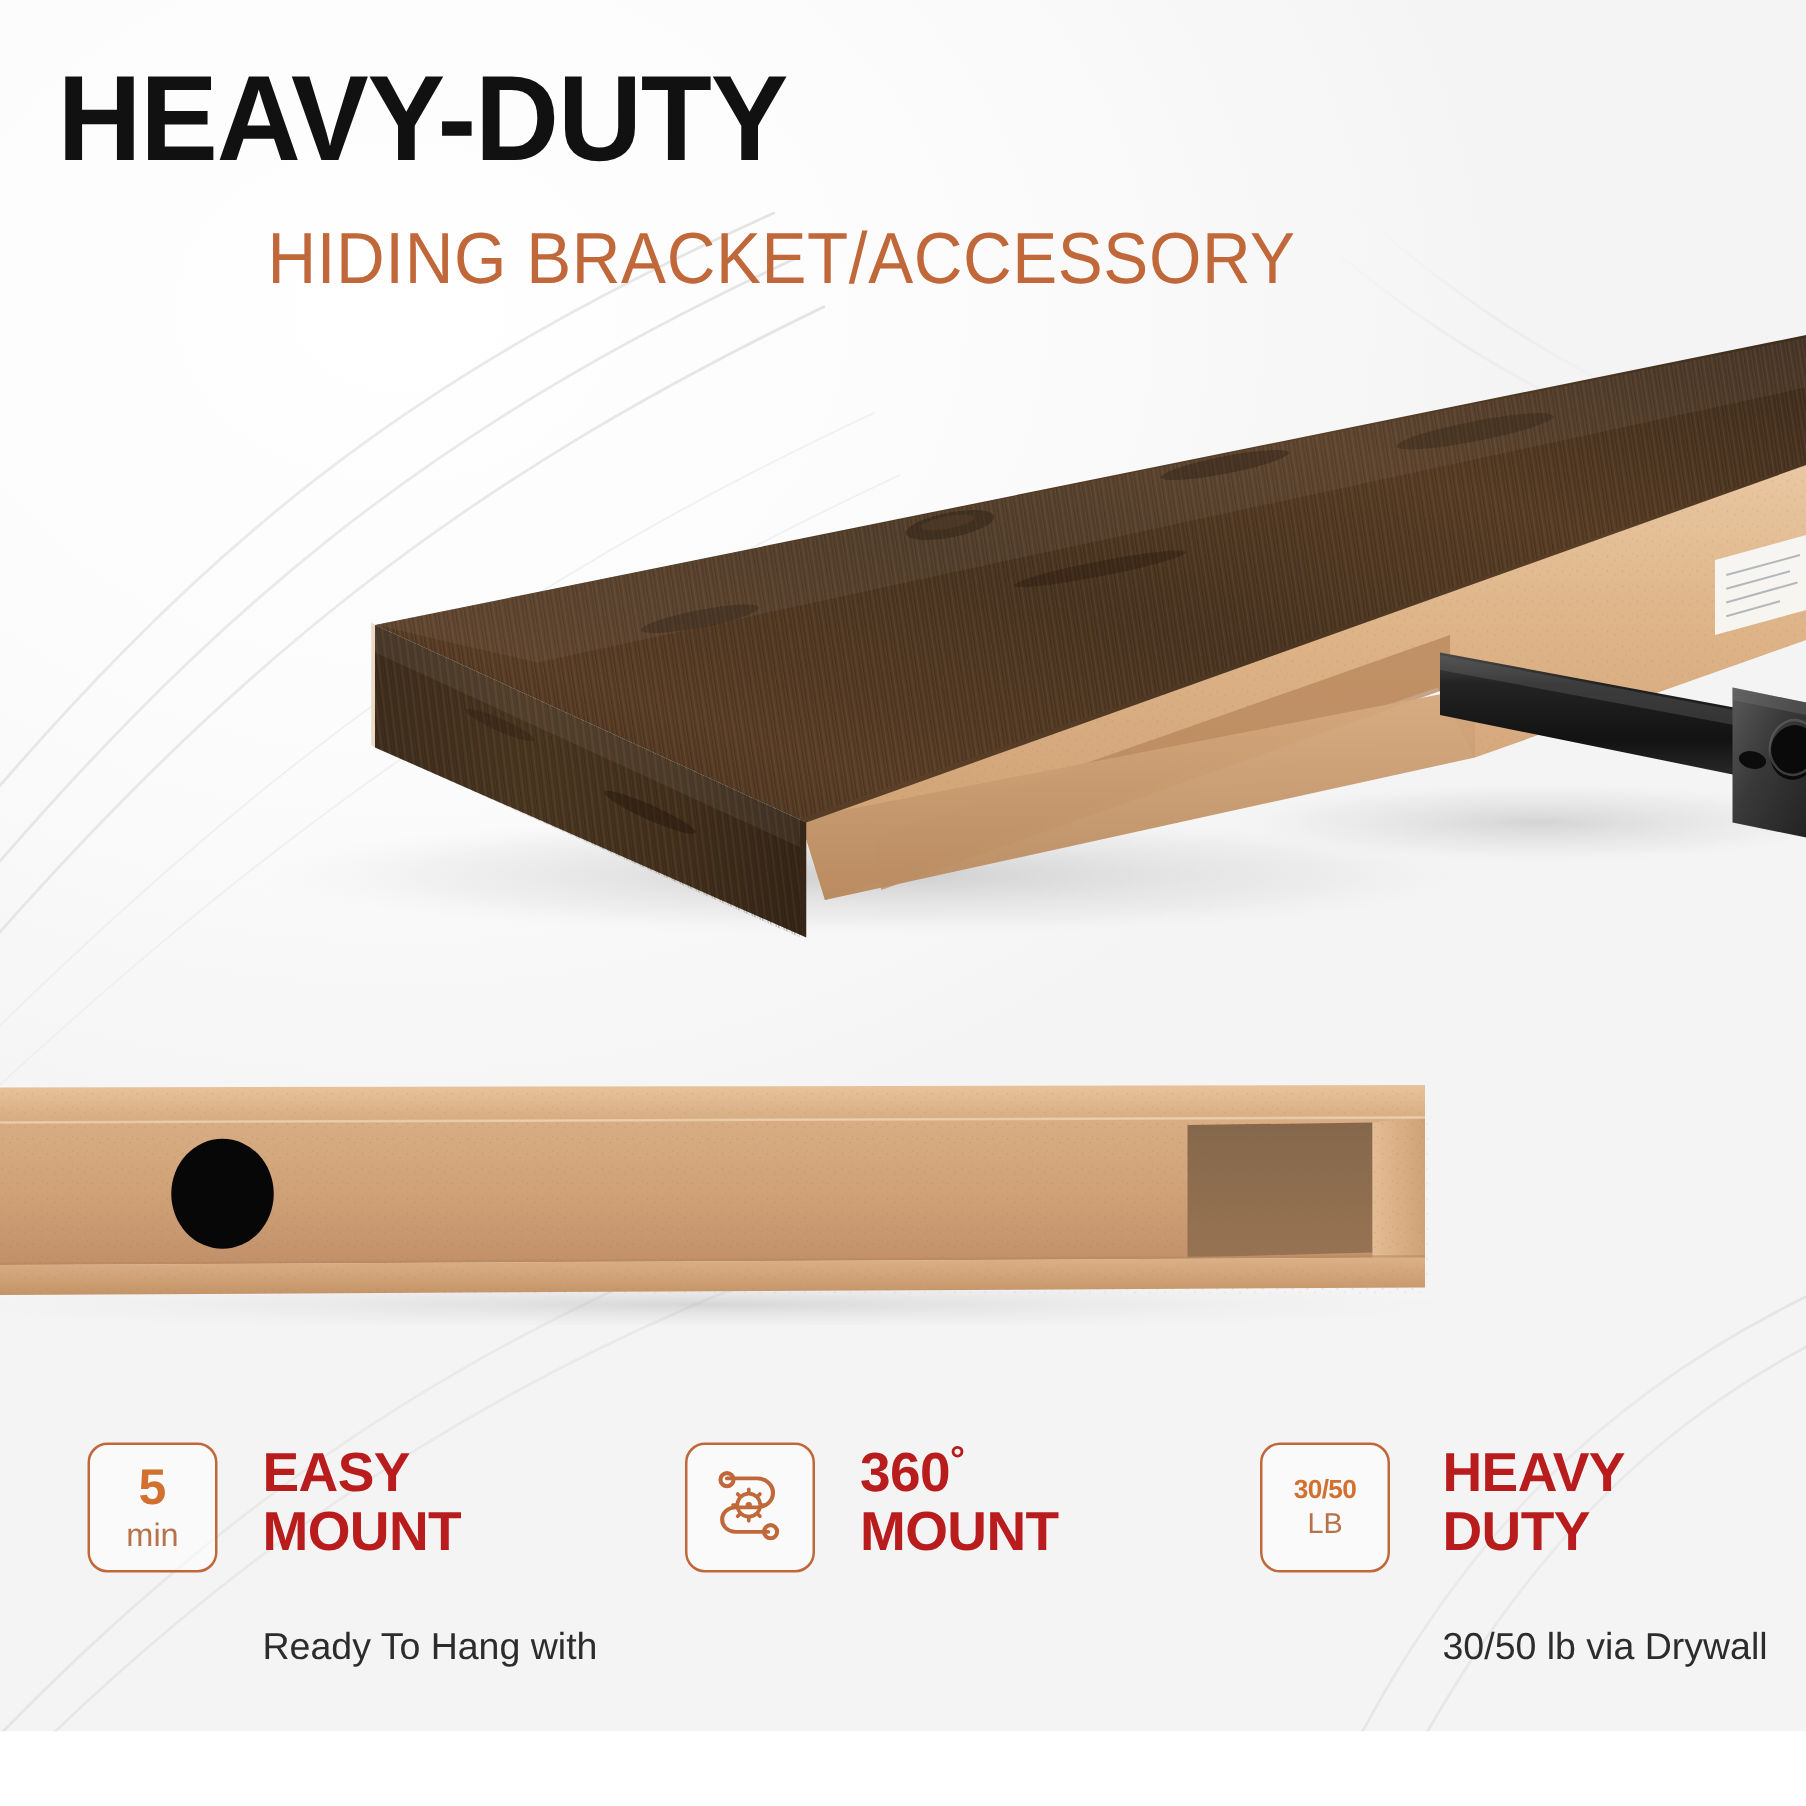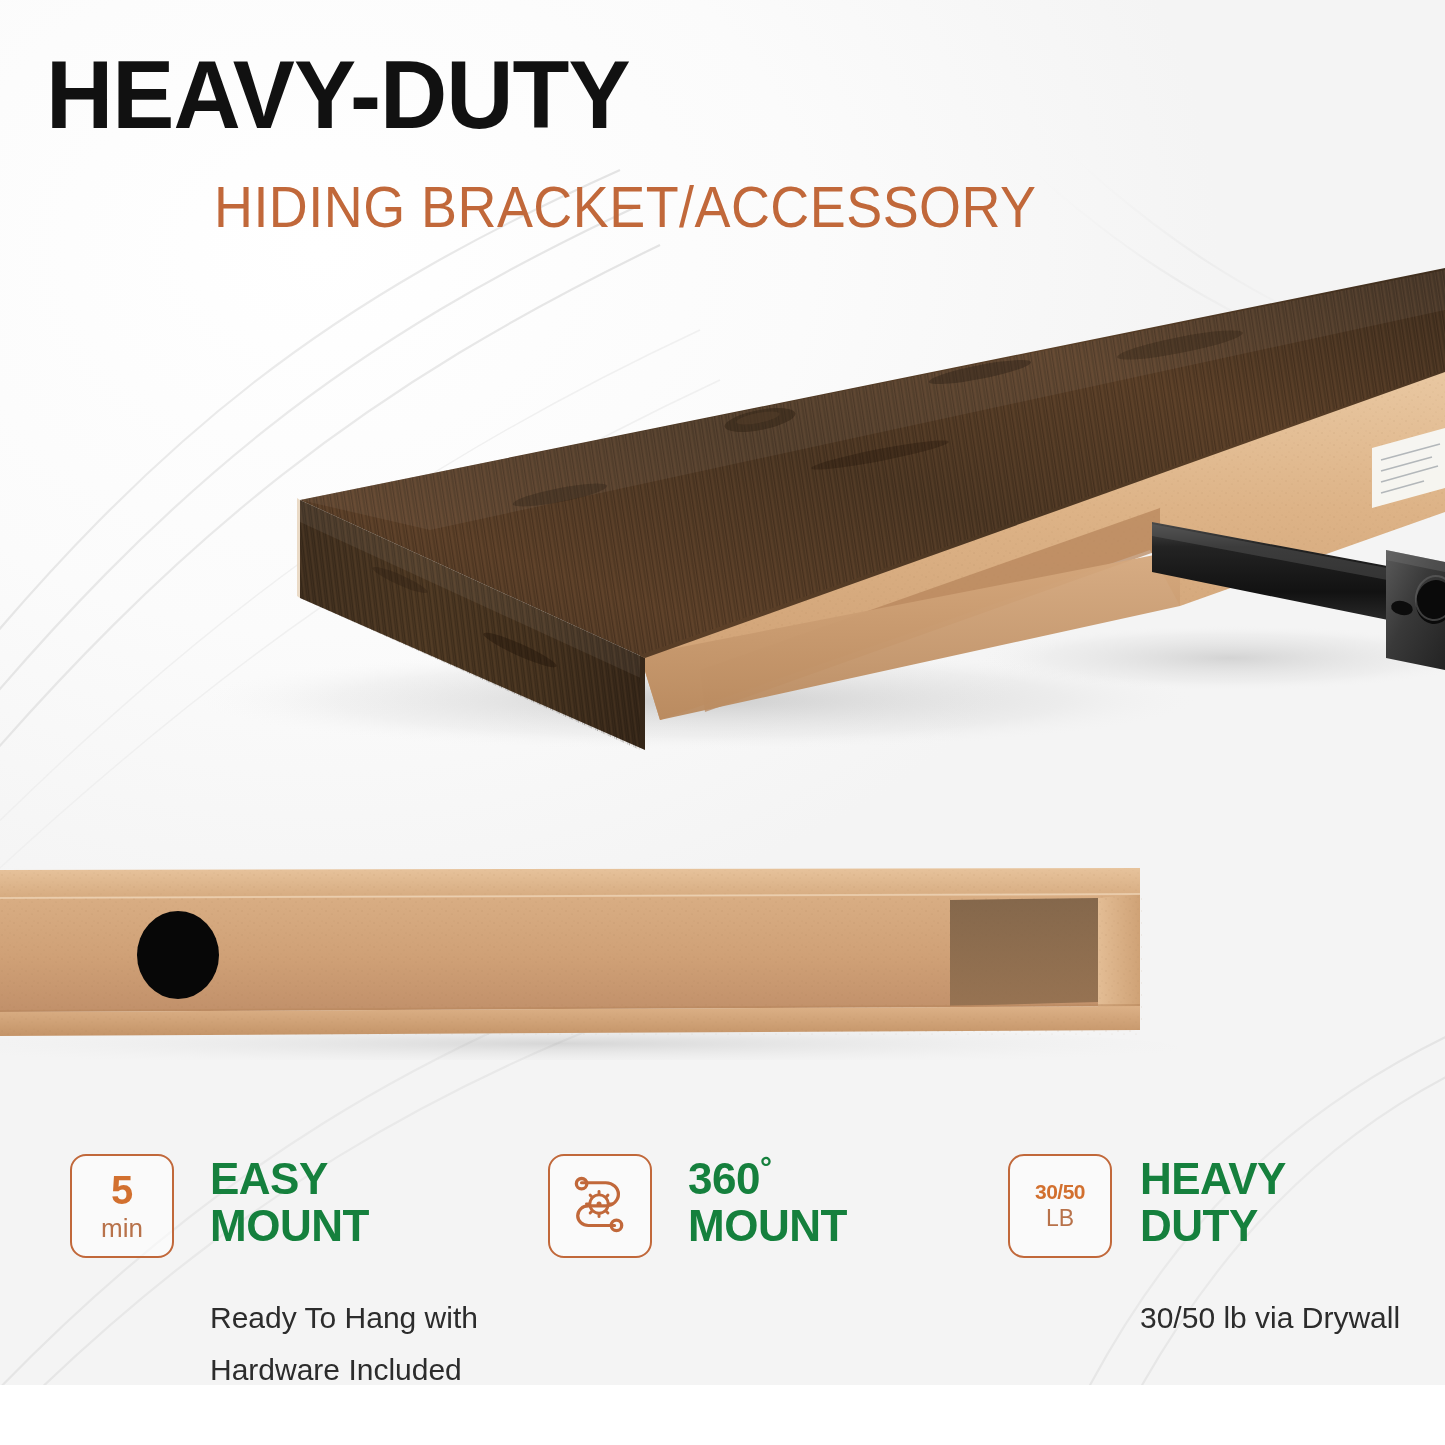--- a/index.html
+++ b/index.html
@@ -56,30 +56,30 @@
     box-sizing:border-box;
   }
   .badge-big{font-size:40px;font-weight:700;color:#d2702f;line-height:1;}
   .badge-big.small{font-size:21px;letter-spacing:-.5px;}
   .badge-sub{font-size:26px;font-weight:400;color:#b8724a;line-height:1.1;margin-top:4px;}
   .badge-sub.tiny{font-size:23px;}
   .badge-icon{width:62px;height:62px;}
 
   .f-title{
     position:absolute;left:140px;top:16px;
-    font-size:44px;font-weight:700;color:#15803d;
+    font-size:44px;font-weight:700;color:#b91c1c;
     line-height:1.06;letter-spacing:-.5px;white-space:nowrap;
   }
   .f-title .deg{font-size:30px;vertical-align:super;line-height:0;}
   .f-desc{
     position:absolute;left:140px;top:152px;
     font-size:30px;font-weight:400;color:#2c2c2c;
     line-height:1.72;white-space:nowrap;
   }
-  .f3 .f-title,.f3 .f-desc{left:132px;}
+  .f3 .f-title,.f3 .f-desc{left:146px;}
 </style>
 </head>
 <body>
 
 <div id="stage">
 
   <div class="bg-base"></div>
 
   <svg class="swoosh" width="1445" height="1445" viewBox="0 0 1445 1445">
     <defs>
@@ -305,21 +305,20 @@
       <div class="badge">
         <span class="badge-big">5</span>
         <span class="badge-sub">min</span>
       </div>
       <div class="f-title">
         <div>EASY</div>
         <div>MOUNT</div>
       </div>
       <div class="f-desc">
         <div>Ready To Hang with</div>
-        <div>Hardware Included</div>
       </div>
     </div>
 
     <div class="feature f2">
       <div class="badge">
         <svg class="badge-icon" viewBox="0 0 64 64">
           <g fill="none" stroke="#c1683a" stroke-width="3.4" stroke-linecap="round">
             <path d="M13 13 H38 a13 13 0 0 1 0 26 H20 a11 11 0 0 0 0 22 H47" transform="translate(0,-4) scale(1,0.92)"></path>
           </g>
           <circle cx="13" cy="9" r="5.4" fill="none" stroke="#c1683a" stroke-width="3.4"></circle>

